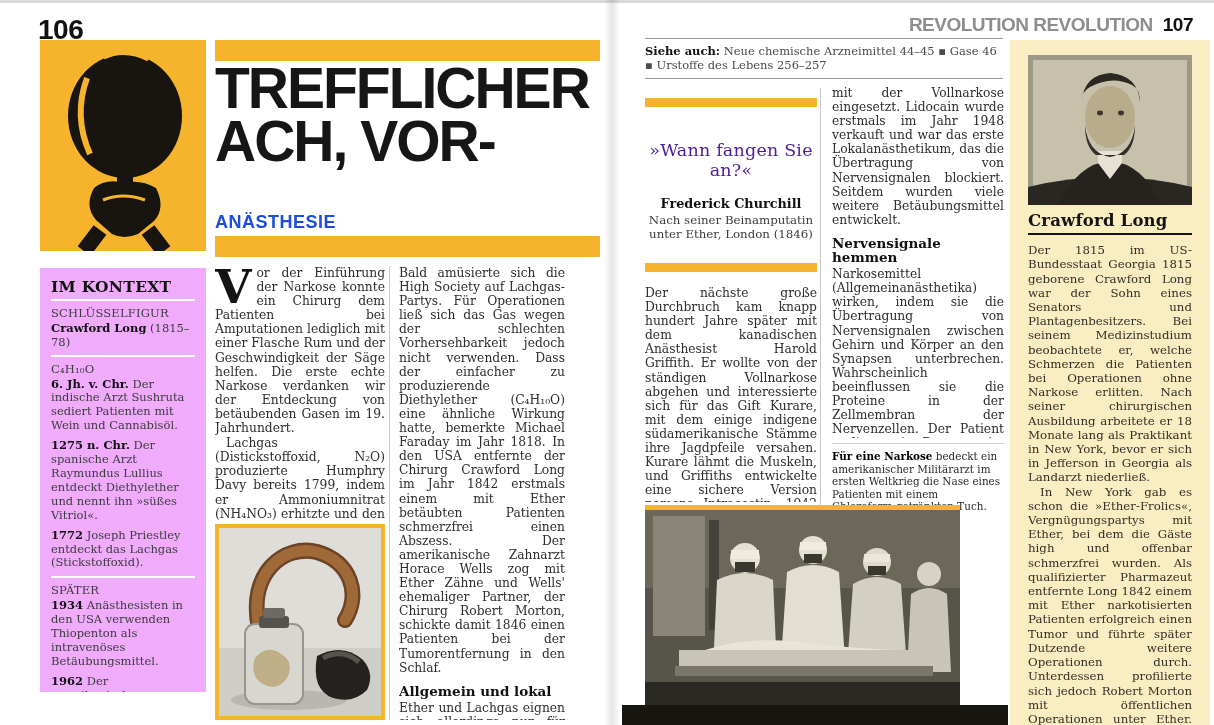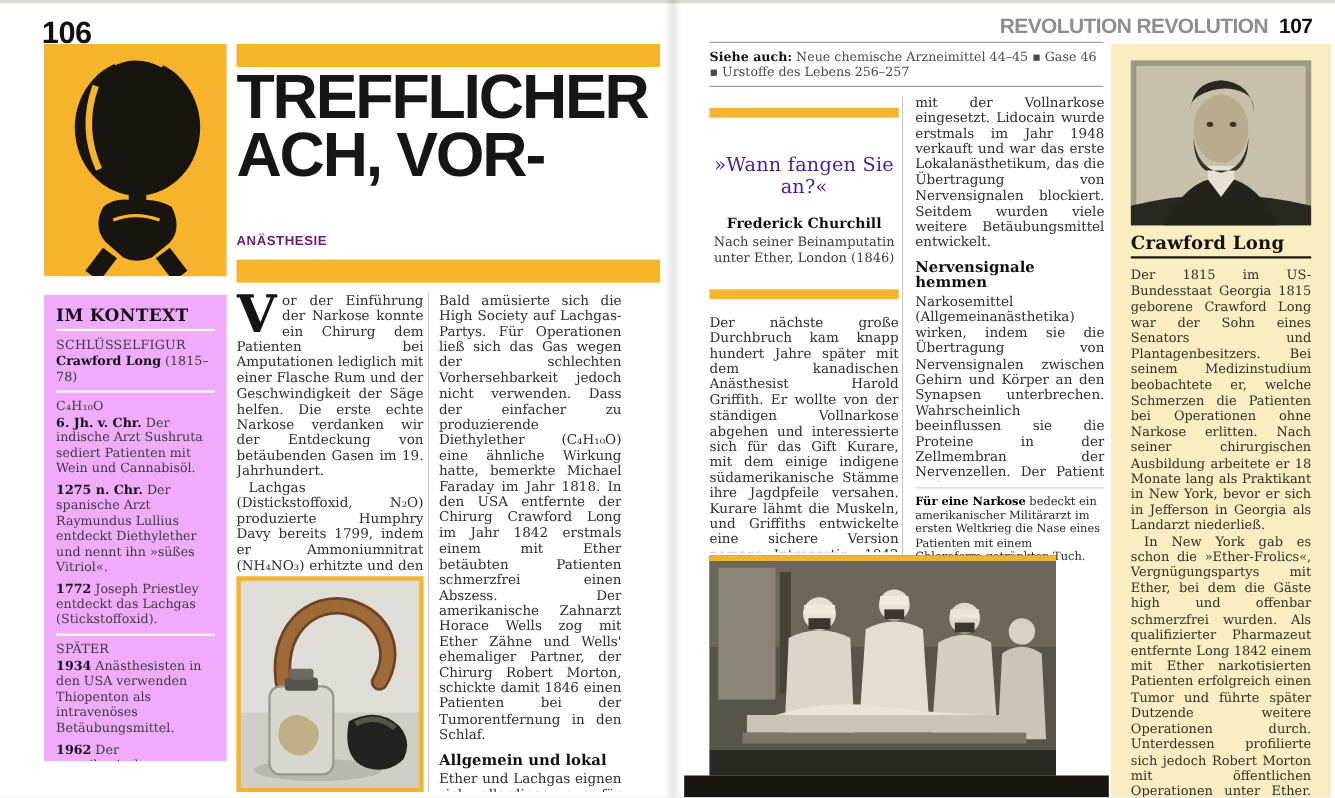--- a/index.html
+++ b/index.html
@@ -25,21 +25,21 @@
   .icon-box svg { display:block; width:100%; height:100%; }
 
   
   .title-block { position:absolute; left:215px; top:40px; width:385px; height:216px; }
   .bar { background:#F6B42C; height:21px; width:100%; }
   .bar.b-top { position:absolute; top:0; }
   .bar.b-bottom { position:absolute; top:196px; }
   .main-title { position:absolute; top:22px; left:0; font-family:"Liberation Sans",sans-serif;
     font-weight:800; font-size:57px; line-height:53px; letter-spacing:-2px; color:#161616; }
   .subtitle { position:absolute; top:172px; left:0; font-family:"Liberation Sans",sans-serif;
-    font-weight:800; font-size:12px; letter-spacing:0.5px; color:#701a75; }
+    font-weight:800; font-size:18px; letter-spacing:0.5px; color:#1d4ed8; }
 
   
   .kontext { position:absolute; left:40px; top:268px; width:166px; height:424px;
     background:#f0abfc; padding:12px 11px; overflow:hidden; font-size:11.5px; line-height:13.9px; color:#3c3c3c; }
   .kontext h2 { font-size:15.5px; font-weight:bold; color:#111; letter-spacing:0.3px; margin-bottom:5px; }
   .k-rule { border-top:2px solid #fdfdfb; margin:5px 0 6px; }
   .k-label { letter-spacing:0.2px; margin-bottom:1px; }
   .k-item { margin-bottom:6px; }
   .k-item b, .k-name b { color:#111; }
 

